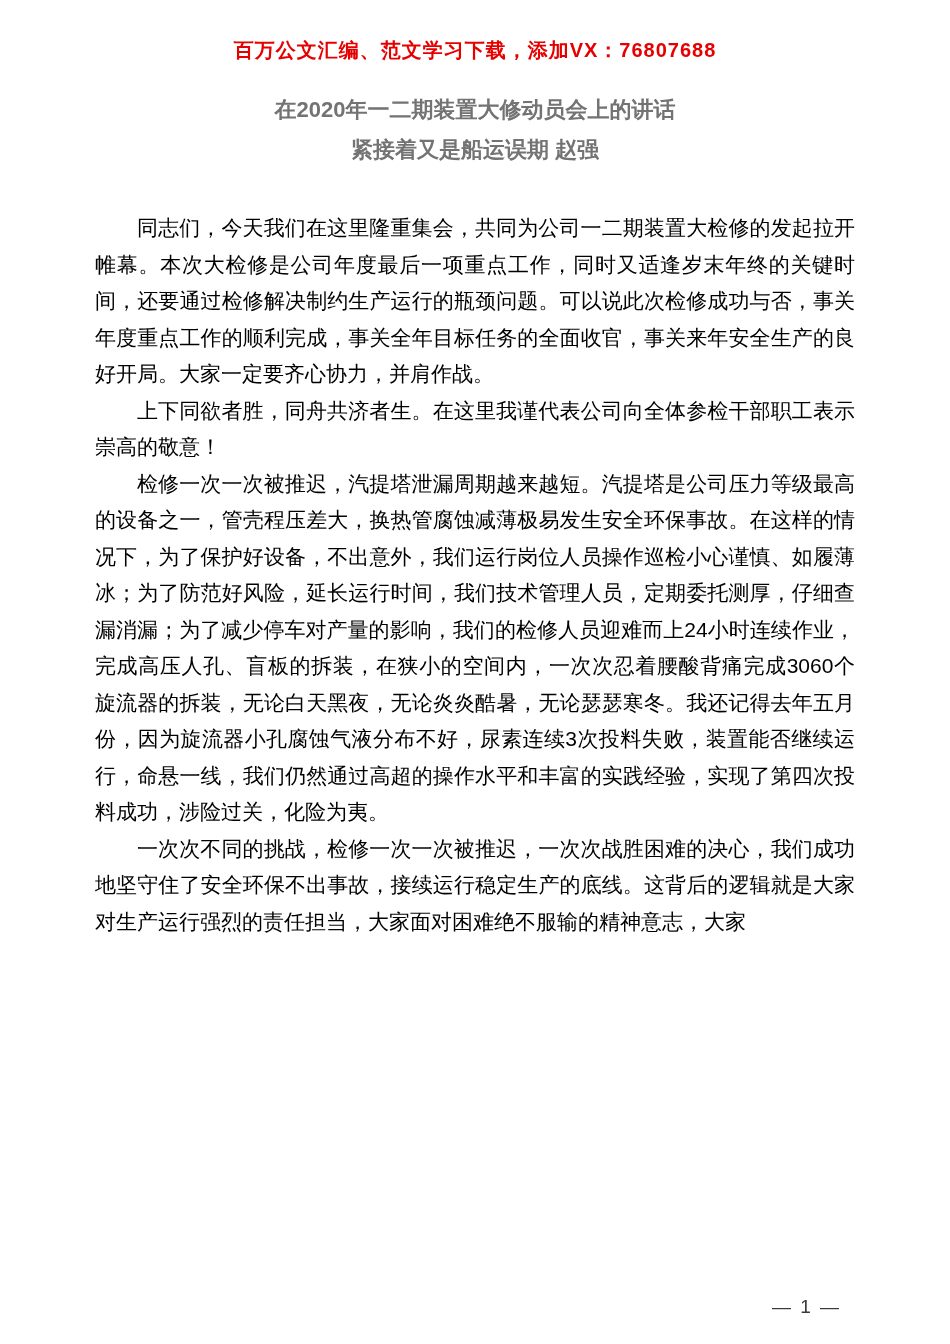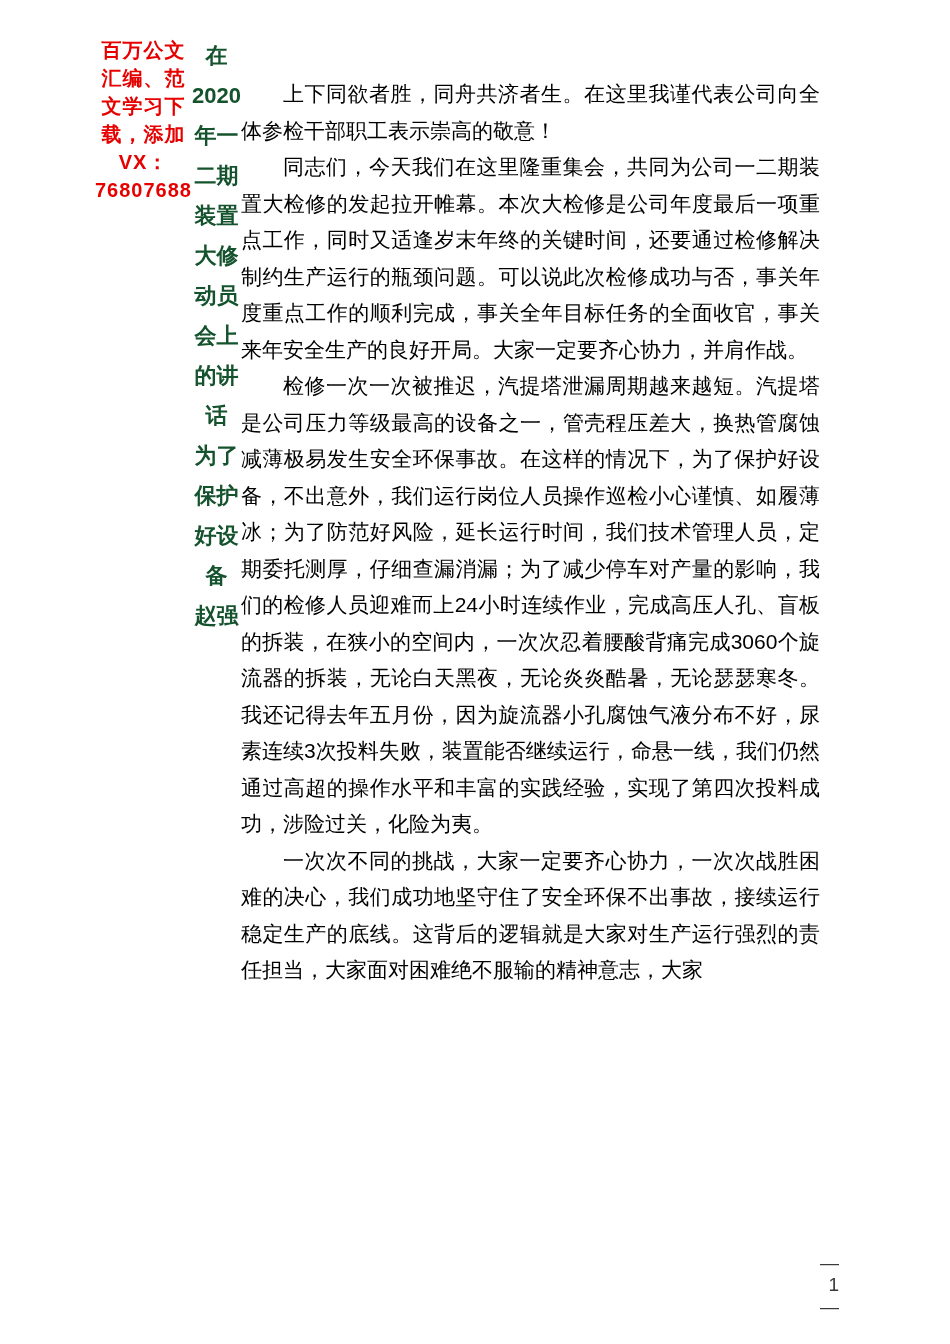--- a/index.html
+++ b/index.html
@@ -9,38 +9,38 @@
     min-height: 1344px;
     margin: 0 auto;
     font-family: "Liberation Sans", "DejaVu Sans", sans-serif;
     color: #000000;
   }
   .page {
     width: 950px;
     min-height: 1344px;
     padding: 36px 95px 26px 95px;
     display: flex;
-    flex-direction: row;
+    flex-direction: column;
     background: #ffffff;
   }
   .promo {
     text-align: center;
     color: #e60000;
     font-size: 20px;
     font-weight: bold;
     line-height: 28px;
     margin-bottom: 26px;
     letter-spacing: 1px;
   }
   .title-block {
     text-align: center;
     font-weight: bold;
     font-size: 22px;
     line-height: 40px;
-    color: #14532d;
+    color: #737373;
   }
   .title-block .t-line { display: block; }
   .doc-body {
     margin-top: 40px;
     font-size: 21px;
     line-height: 36.5px;
     text-align: justify;
     color: #000000;
   }
   .doc-body p {
@@ -60,27 +60,27 @@
 </style>
 </head>
 <body>
 
 <div class="page">
 
   <div class="promo">百万公文汇编、范文学习下载，添加VX：76807688</div>
 
   <div class="title-block">
     <span class="t-line">在2020年一二期装置大修动员会上的讲话</span>
-    <span class="t-line">为了保护好设备 赵强</span>
+    <span class="t-line">紧接着又是船运误期 赵强</span>
   </div>
 
   <div class="doc-body">
+    <p>同志们，今天我们在这里隆重集会，共同为公司一二期装置大检修的发起拉开帷幕。本次大检修是公司年度最后一项重点工作，同时又适逢岁末年终的关键时间，还要通过检修解决制约生产运行的瓶颈问题。可以说此次检修成功与否，事关年度重点工作的顺利完成，事关全年目标任务的全面收官，事关来年安全生产的良好开局。大家一定要齐心协力，并肩作战。</p>
     <p>上下同欲者胜，同舟共济者生。在这里我谨代表公司向全体参检干部职工表示崇高的敬意！</p>
-    <p>同志们，今天我们在这里隆重集会，共同为公司一二期装置大检修的发起拉开帷幕。本次大检修是公司年度最后一项重点工作，同时又适逢岁末年终的关键时间，还要通过检修解决制约生产运行的瓶颈问题。可以说此次检修成功与否，事关年度重点工作的顺利完成，事关全年目标任务的全面收官，事关来年安全生产的良好开局。大家一定要齐心协力，并肩作战。</p>
     <p>检修一次一次被推迟，汽提塔泄漏周期越来越短。汽提塔是公司压力等级最高的设备之一，管壳程压差大，换热管腐蚀减薄极易发生安全环保事故。在这样的情况下，为了保护好设备，不出意外，我们运行岗位人员操作巡检小心谨慎、如履薄冰；为了防范好风险，延长运行时间，我们技术管理人员，定期委托测厚，仔细查漏消漏；为了减少停车对产量的影响，我们的检修人员迎难而上24小时连续作业，完成高压人孔、盲板的拆装，在狭小的空间内，一次次忍着腰酸背痛完成3060个旋流器的拆装，无论白天黑夜，无论炎炎酷暑，无论瑟瑟寒冬。我还记得去年五月份，因为旋流器小孔腐蚀气液分布不好，尿素连续3次投料失败，装置能否继续运行，命悬一线，我们仍然通过高超的操作水平和丰富的实践经验，实现了第四次投料成功，涉险过关，化险为夷。</p>
-    <p>一次次不同的挑战，大家一定要齐心协力，一次次战胜困难的决心，我们成功地坚守住了安全环保不出事故，接续运行稳定生产的底线。这背后的逻辑就是大家对生产运行强烈的责任担当，大家面对困难绝不服输的精神意志，大家</p>
+    <p>一次次不同的挑战，检修一次一次被推迟，一次次战胜困难的决心，我们成功地坚守住了安全环保不出事故，接续运行稳定生产的底线。这背后的逻辑就是大家对生产运行强烈的责任担当，大家面对困难绝不服输的精神意志，大家</p>
   </div>
 
   <div class="footer">
     <span>— 1 —</span>
   </div>
 
 </div>
 
 </body></html>

